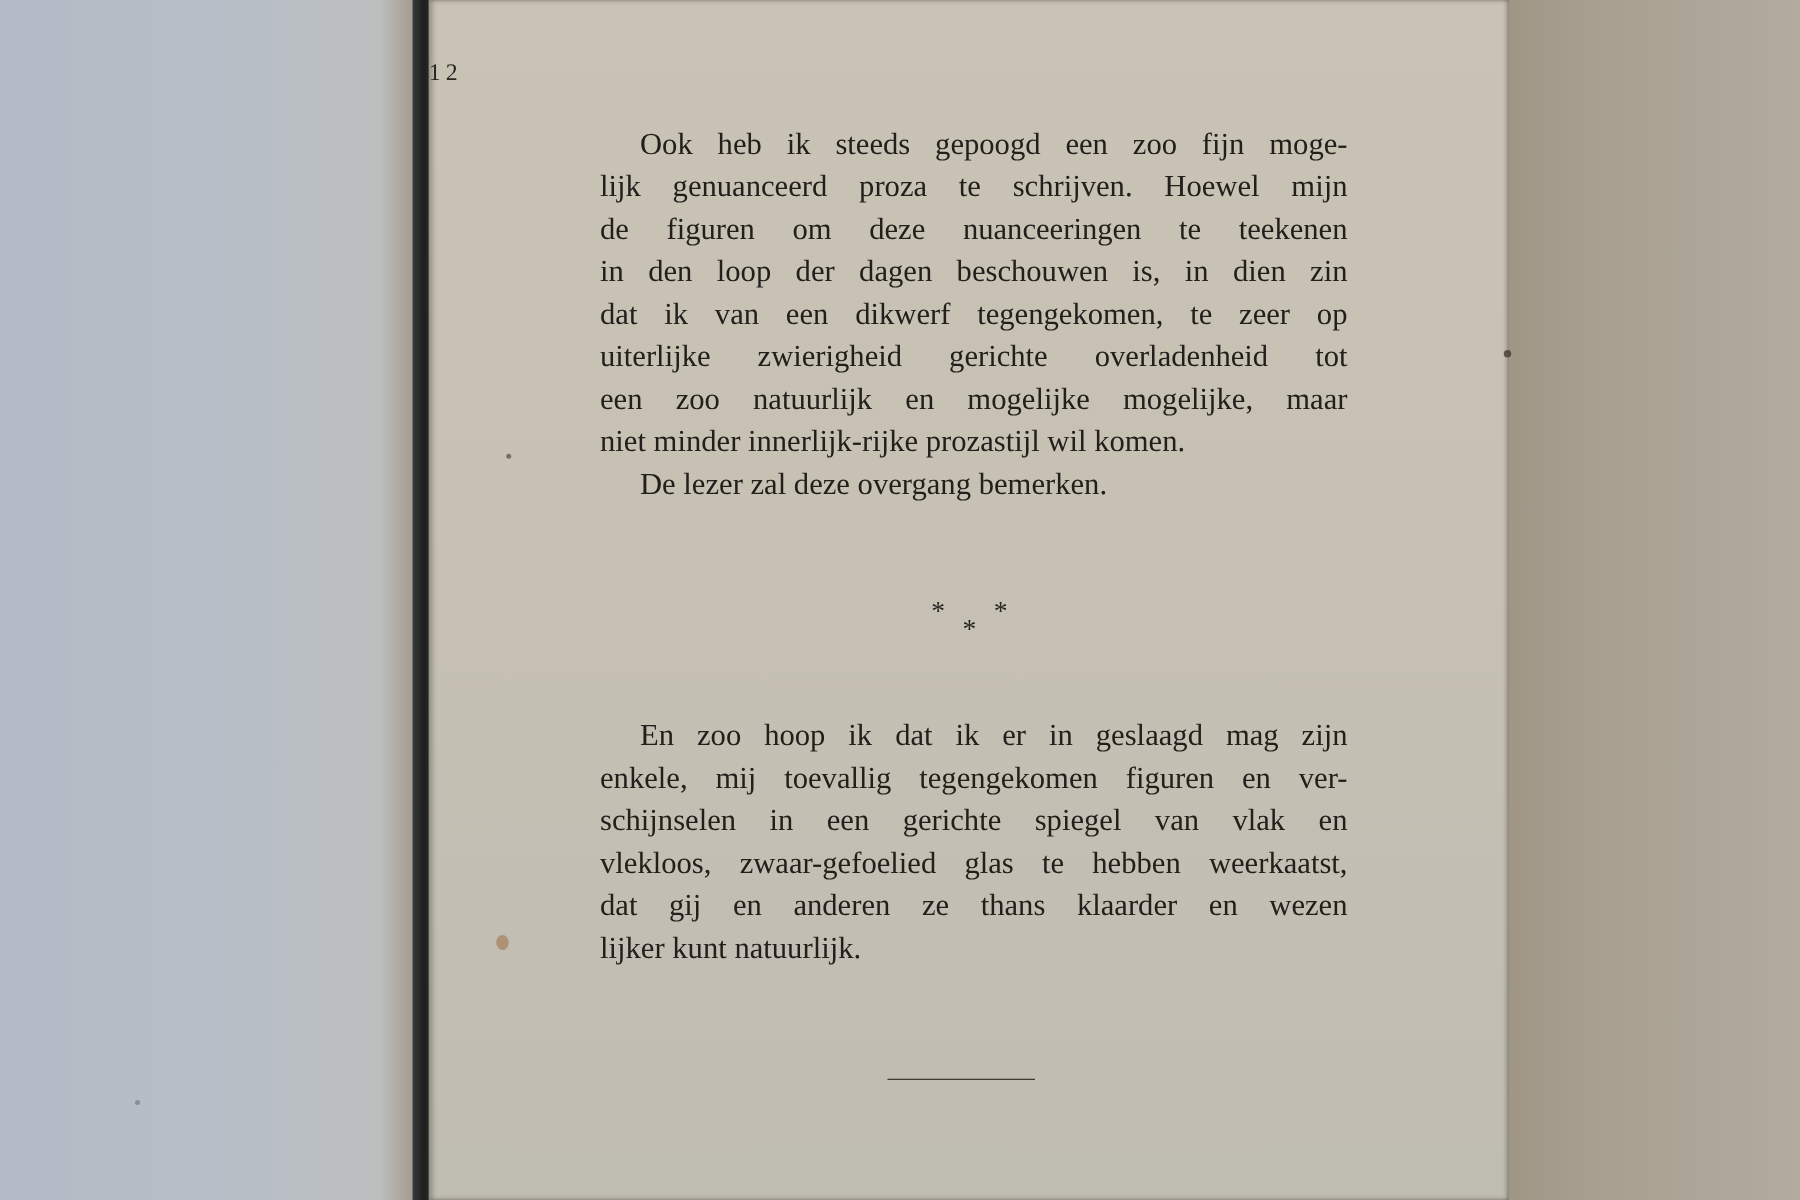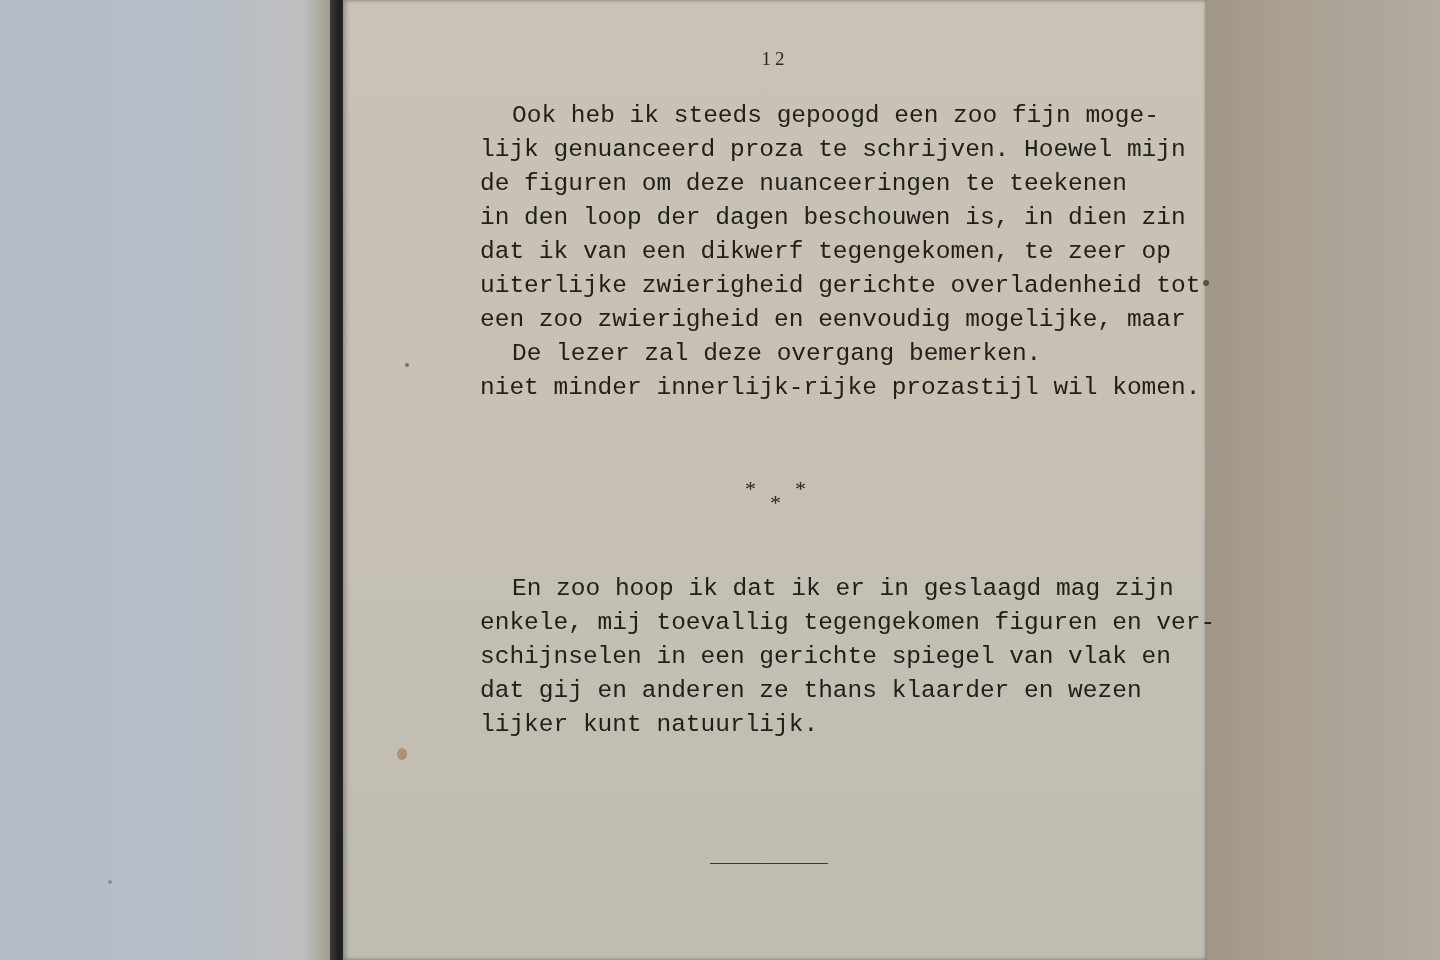--- a/index.html
+++ b/index.html
@@ -19,26 +19,26 @@
   .bg-right {
     position: absolute; left: 1205px; top: 0; width: 235px; height: 960px;
     background: linear-gradient(90deg, #a09686 0%, #a89f90 30%, #b2ab9e 100%);
   }
   .page {
     position: absolute; left: 343px; top: 0; width: 864px; height: 960px;
     background: linear-gradient(180deg, #c9c3b6 0%, #c7c1b4 45%, #bfbcb2 100%);
     box-shadow: inset -2px 0 3px rgba(60,50,40,0.35), inset 3px 0 4px rgba(0,0,0,0.25);
   }
   .page-number {
-    position: absolute; left: 0; width: 100%; top: 48px; text-align: center;
+    position: absolute; left: 0; width: 100%; top: 48px; text-align: left;
     font-size: 19px; letter-spacing: 4px; color: #2a2723;
   }
   .text-block {
     position: absolute; left: 137px; width: 598px;
-    color: #23201c; font-size: 24.5px; font-family: Liberation Mono, monospace;
+    color: #23201c; font-size: 24.5px;
   }
   .line {
     height: 34px; line-height: 34px; white-space: nowrap;
     text-align: justify; text-align-last: justify;
   }
   .line.indent { padding-left: 32px; }
   .line.last { text-align-last: left; }
   .block-1 { top: 99px; }
   .block-2 { top: 572px; }
   .asterisms {
@@ -74,35 +74,36 @@
 <div class="page">
   <div class="page-number">12</div>
 
   <div class="text-block block-1">
     <div class="line indent">Ook heb ik steeds gepoogd een zoo fijn moge-</div>
     <div class="line">lijk genuanceerd proza te schrijven. Hoewel mijn</div>
     <div class="line">de figuren om deze nuanceeringen te teekenen</div>
     <div class="line">in den loop der dagen beschouwen is, in dien zin</div>
     <div class="line">dat ik van een dikwerf tegengekomen, te zeer op</div>
     <div class="line">uiterlijke zwierigheid gerichte overladenheid tot</div>
-    <div class="line">een zoo zwierigheid en eenvoudig mogelijke, maar</div>
+    <div class="line">een zoo natuurlijk en mogelijke mogelijke, maar</div>
+    <div class="line last">niet minder innerlijk-rijke prozastijl wil komen.</div>
     <div class="line indent last">De lezer zal deze overgang bemerken.</div>
-    <div class="line last">niet minder innerlijk-rijke prozastijl wil komen.</div>
   </div>
 
   <div class="asterisms">
     <span class="ast a1">*</span>
     <span class="ast a2">*</span>
     <span class="ast a3">*</span>
   </div>
 
   <div class="text-block block-2">
     <div class="line indent">En zoo hoop ik dat ik er in geslaagd mag zijn</div>
     <div class="line">enkele, mij toevallig tegengekomen figuren en ver-</div>
     <div class="line">schijnselen in een gerichte spiegel van vlak en</div>
+    <div class="line">vlekloos, zwaar-gefoelied glas te hebben weerkaatst,</div>
     <div class="line">dat gij en anderen ze thans klaarder en wezen</div>
     <div class="line last">lijker kunt natuurlijk.</div>
   </div>
 
   <div class="rule"></div>
 </div>
 
 <div class="stain"></div>
 <div class="speck s1"></div>
 <div class="speck s2"></div>

